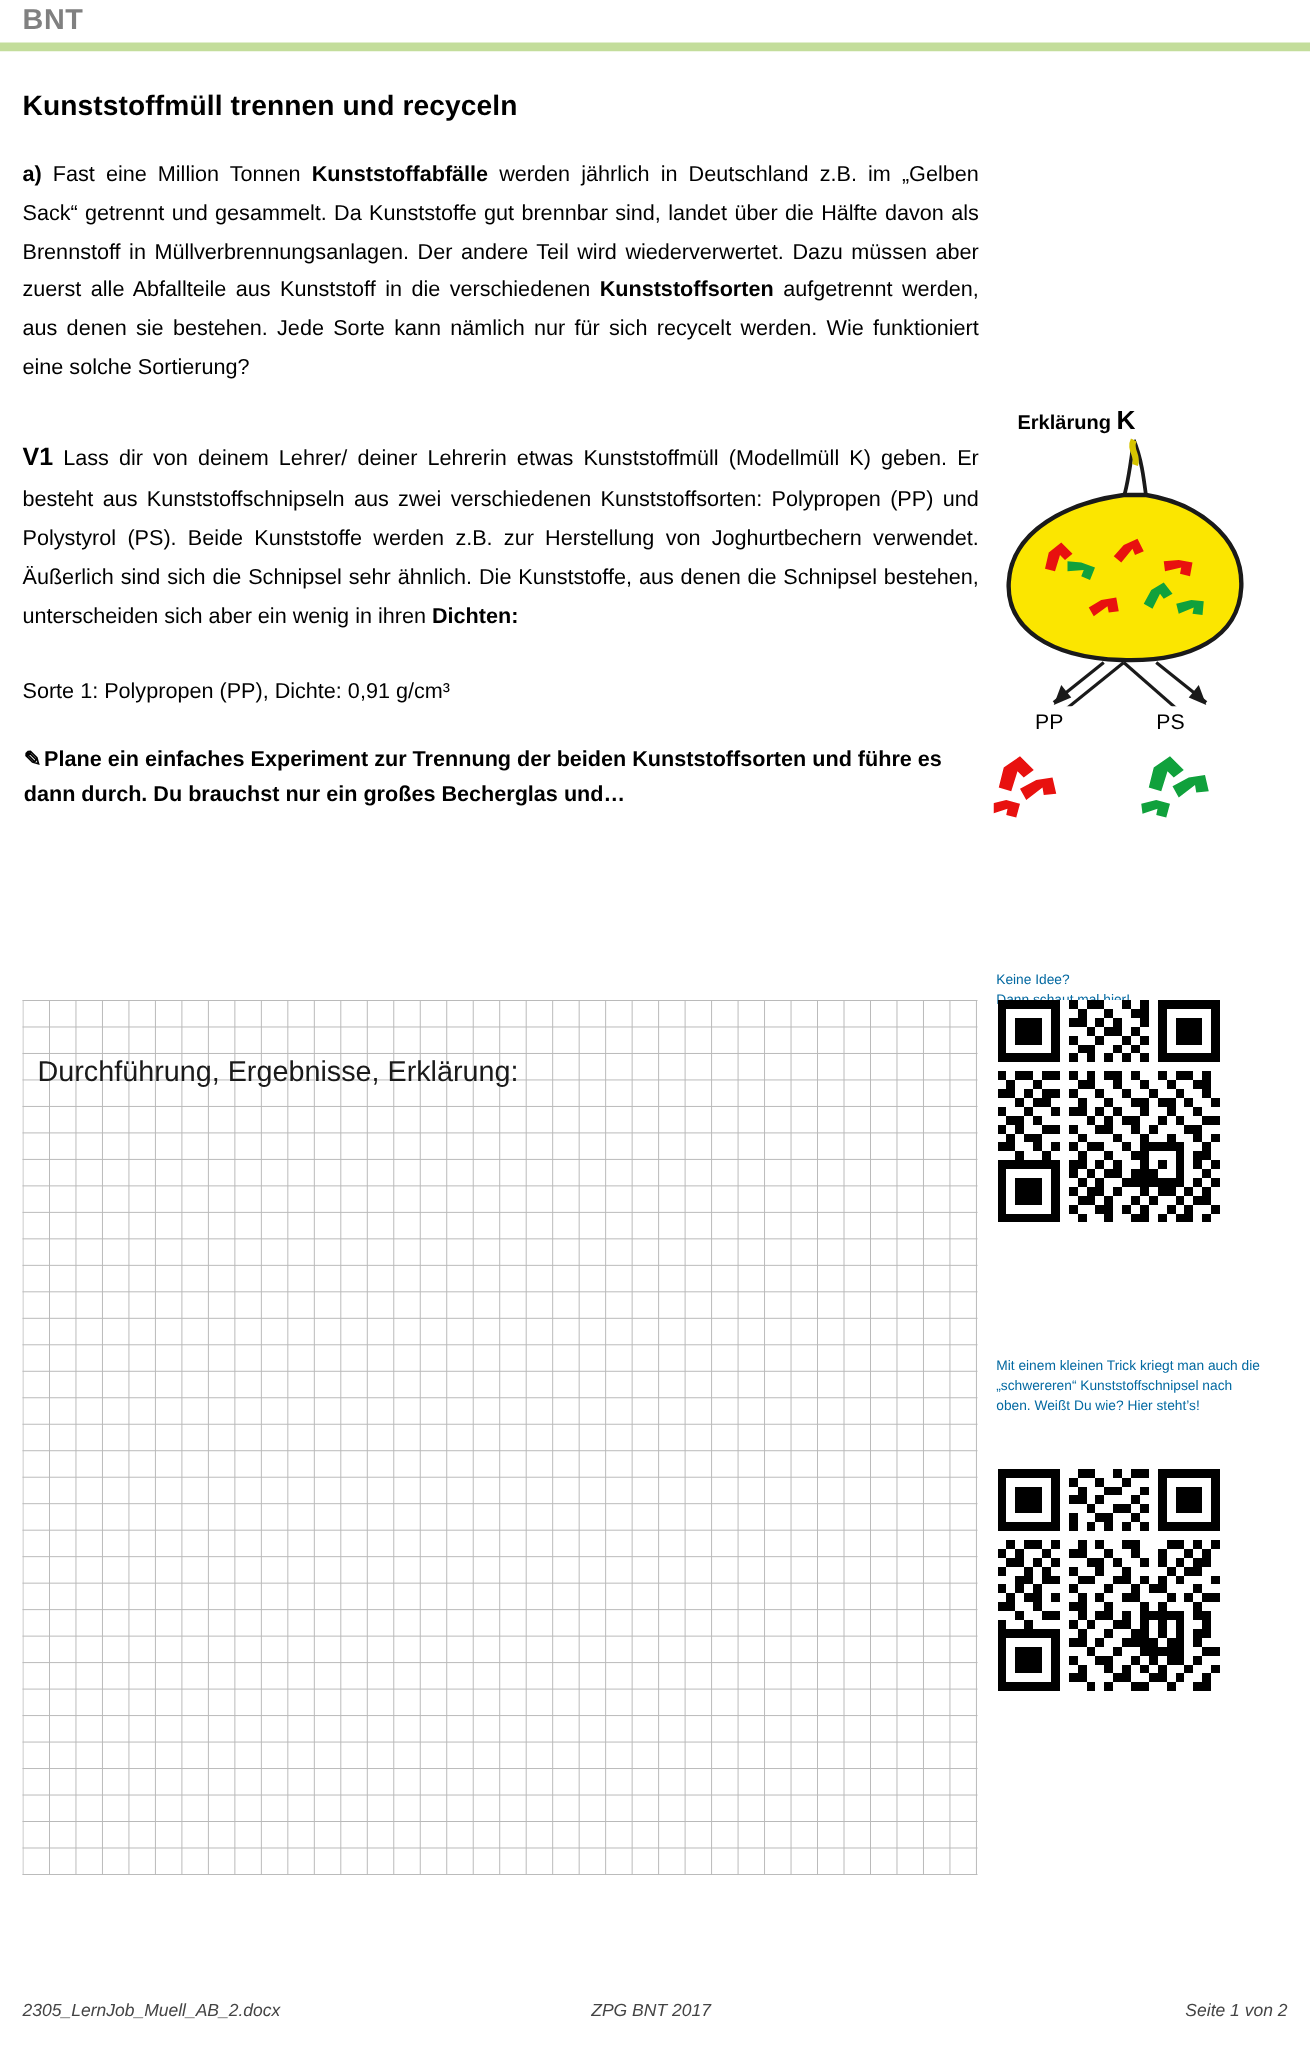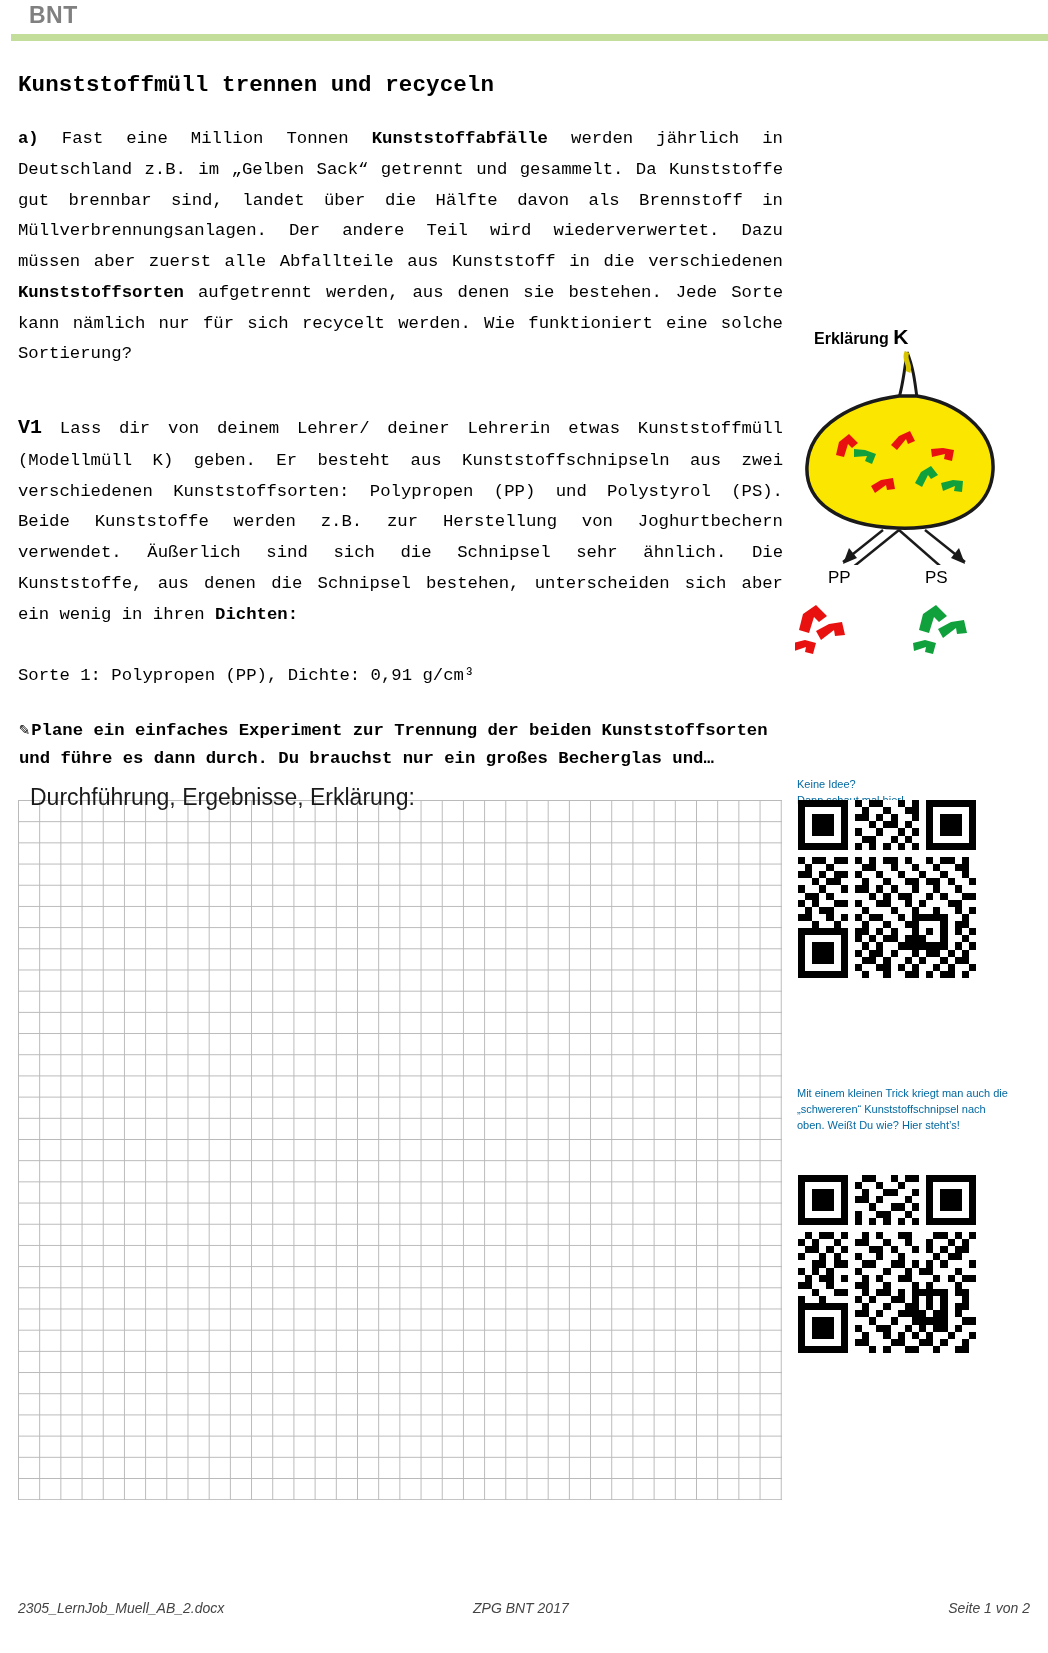--- a/index.html
+++ b/index.html
@@ -13,21 +13,21 @@
     position: relative;
     font-family: "Liberation Sans", sans-serif;
     color: #000000;
     overflow: hidden;
   }
 
   
   #header-band {
     position: absolute;
     top: 0;
-    left: 11px;
+    left: 0;
     width: 836px;
     height: 38px;
   }
   #header-title {
     position: absolute;
     left: 18px;
     top: 2px;
     font-size: 23px;
     font-weight: bold;
     color: #808080;
@@ -41,21 +41,20 @@
     height: 7px;
     background: #c3dd9b;
   }
 
   
   #main-col {
     position: absolute;
     left: 18px;
     top: 72px;
     width: 765px;
-    font-family: Liberation Mono, monospace;
   }
   #doc-title {
     font-size: 22.5px;
     font-weight: bold;
     margin: 0 0 26px 0;
     letter-spacing: 0.1px;
   }
   .para {
     font-size: 17.3px;
     line-height: 1.78;
@@ -92,21 +91,21 @@
     height: 700px;
     background-color: #ffffff;
     background-image:
       linear-gradient(to right, #b9b9b9 1px, transparent 1px),
       linear-gradient(to bottom, #b9b9b9 1px, transparent 1px);
     background-size: 21.2px 21.2px;
   }
   #grid-heading {
     position: absolute;
     left: 30px;
-    top: 784px;
+    top: 844px;
     font-size: 23px;
     color: #1a1a1a;
     font-family: "Liberation Sans", sans-serif;
   }
 
   
   #right-col {
     position: absolute;
     left: 795px;
     top: 0;

